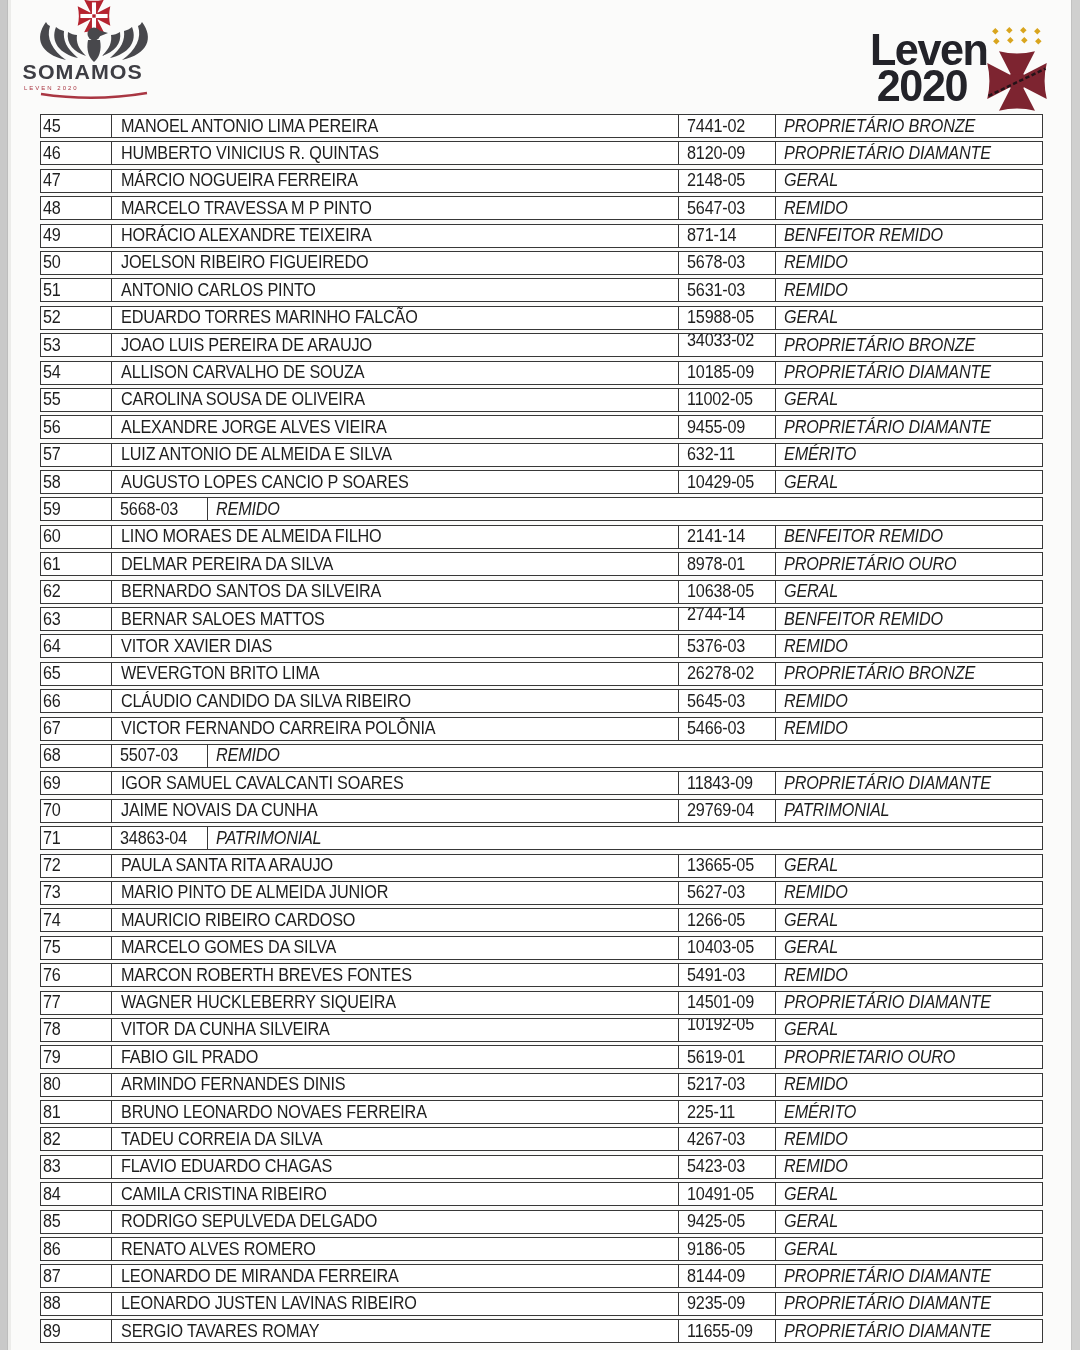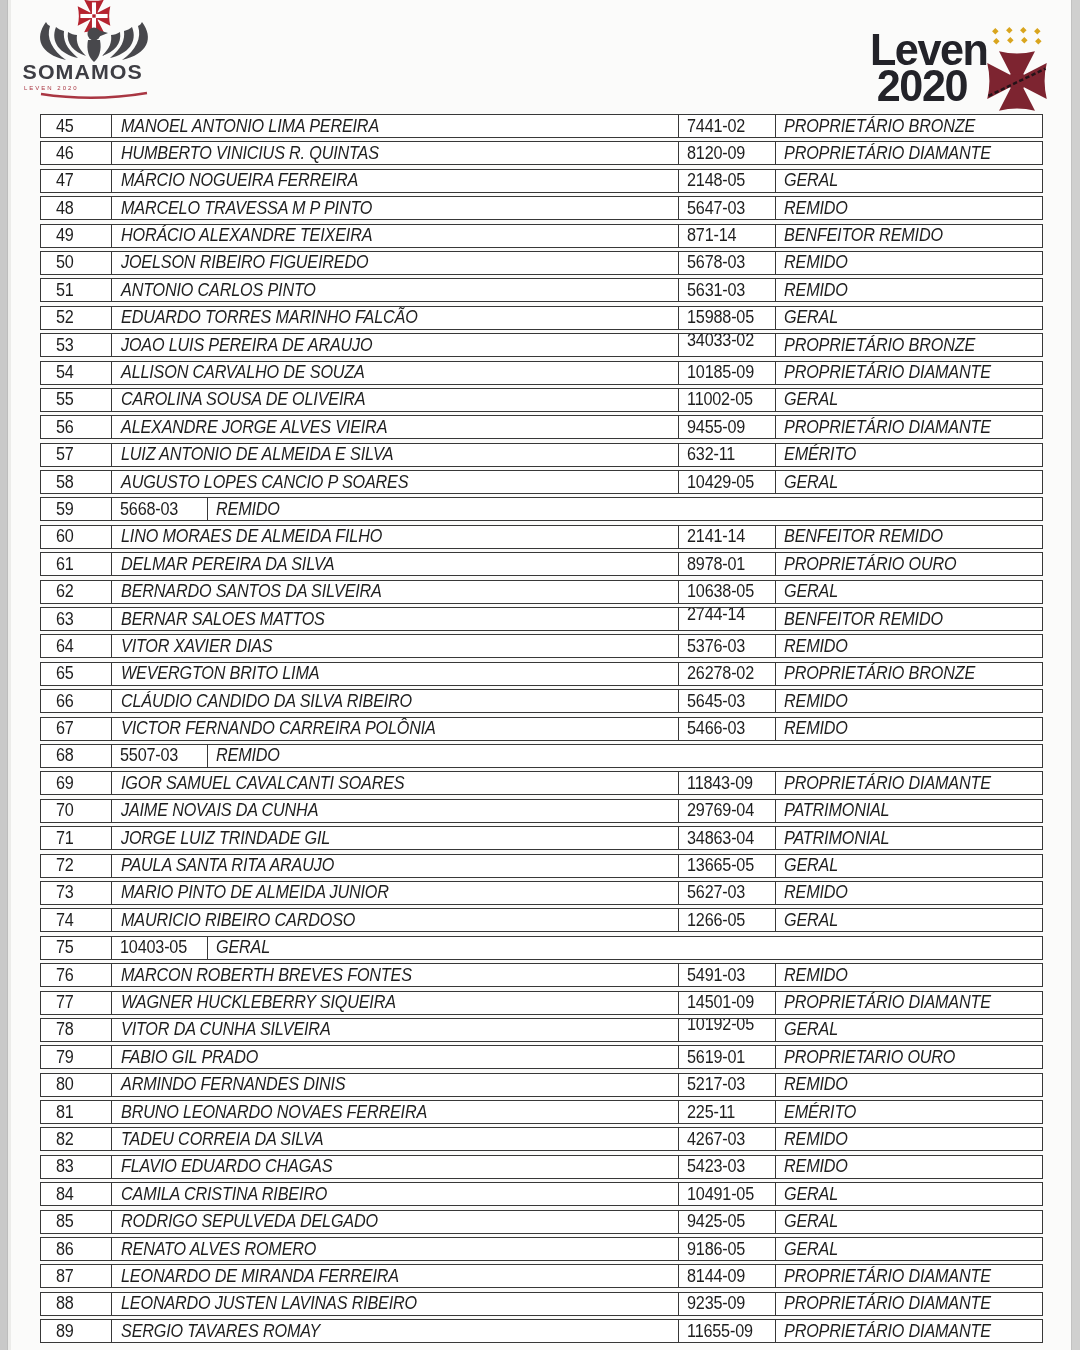--- a/index.html
+++ b/index.html
@@ -40,23 +40,23 @@
   }
   .row{
     box-sizing:border-box;height:24px;background:#ffffff;
     border:1.5px solid #383838;display:flex;align-items:stretch;
   }
   .cell{
     box-sizing:border-box;display:flex;align-items:center;overflow:hidden;
     font-size:18px;color:#1e1e1e;white-space:nowrap;
   }
   .cell .tx{display:inline-block;transform:scaleX(0.9);transform-origin:left center;letter-spacing:-0.2px;}
-  .cell.num{width:70.5px;border-right:1.5px solid #383838;justify-content:center;padding-right:24px;}
+  .cell.num{width:70.5px;border-right:1.5px solid #383838;justify-content:flex-start;padding-right:24px;}
   .cell.num .tx{transform-origin:right center;}
-  .cell.name{width:567.5px;border-right:1.5px solid #383838;padding-left:9px;font-style:italic;}
+  .cell.name{width:567.5px;border-right:1.5px solid #383838;padding-left:9px;}
   .cell.reg{width:96.5px;border-right:1.5px solid #383838;padding-left:8px;}
   .cell.cat{flex:1;padding-left:8px;font-style:italic;}
   .cell .tx.raised{position:relative;top:-5px;}
 </style>
 </head>
 <body>
 
 <div class="edge left"></div>
 <div class="edge left2"></div>
 <div class="edge right"></div>
@@ -511,23 +511,20 @@
       </div>
     <div class="cell cat">
         <span class="tx">PATRIMONIAL</span>
       </div>
   </div>
 
   <div class="row">
     <div class="cell num">
         <span class="tx">71</span>
       </div>
-    <div class="cell name">
-        <span class="tx">JORGE LUIZ TRINDADE GIL</span>
-      </div>
     <div class="cell reg">
         <span class="tx">34863-04</span>
       </div>
     <div class="cell cat">
         <span class="tx">PATRIMONIAL</span>
       </div>
   </div>
 
   <div class="row">
     <div class="cell num">
@@ -571,20 +568,23 @@
       </div>
     <div class="cell cat">
         <span class="tx">GERAL</span>
       </div>
   </div>
 
   <div class="row">
     <div class="cell num">
         <span class="tx">75</span>
       </div>
+    <div class="cell name">
+        <span class="tx">MARCELO GOMES DA SILVA</span>
+      </div>
     <div class="cell reg">
         <span class="tx">10403-05</span>
       </div>
     <div class="cell cat">
         <span class="tx">GERAL</span>
       </div>
   </div>
 
   <div class="row">
     <div class="cell num">

